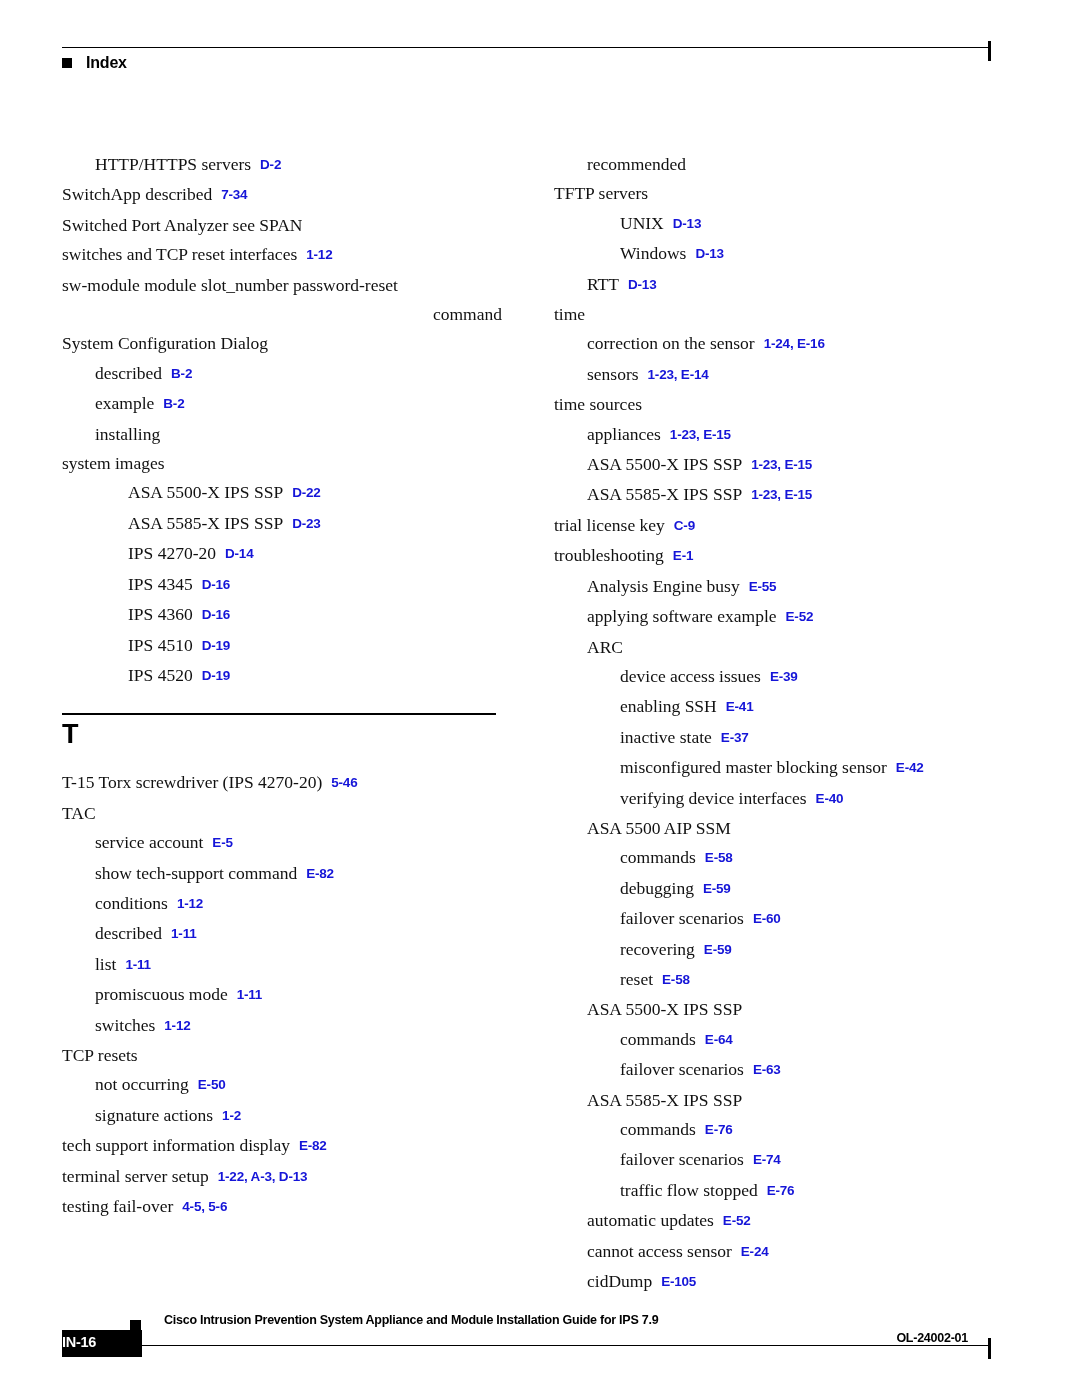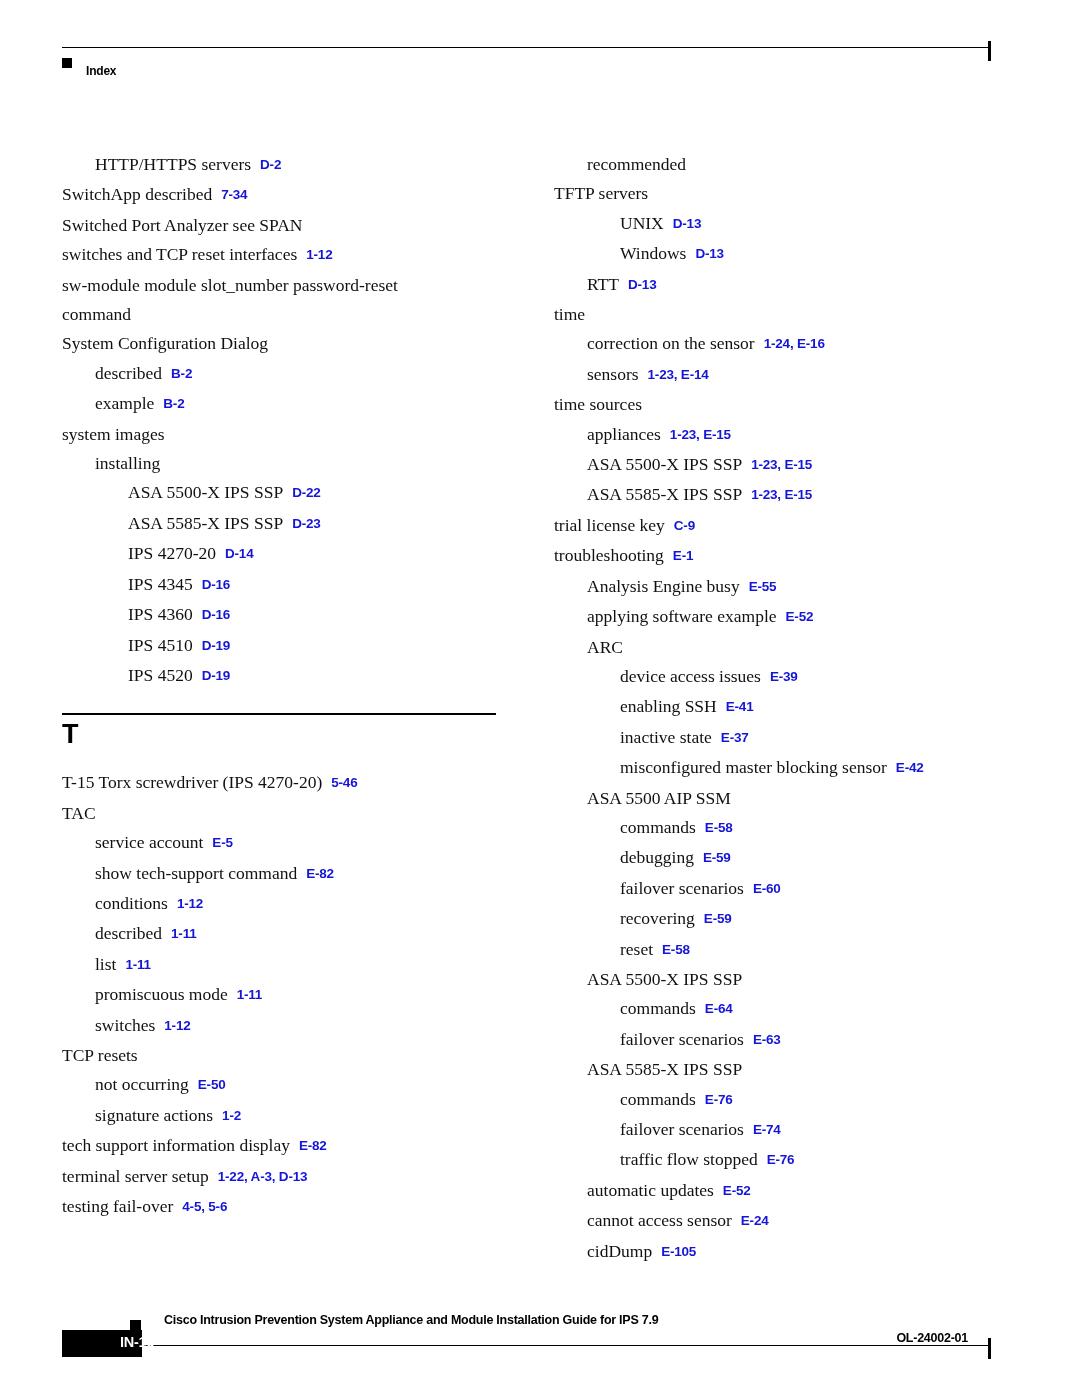--- a/index.html
+++ b/index.html
@@ -45,24 +45,24 @@
     position: absolute;
     left: 62px;
     top: 58px;
     width: 10px;
     height: 10px;
     background: #000000;
   }
   #header-label {
     position: absolute;
     left: 86px;
-    top: 64px;
-    font-family: "Liberation Sans", sans-serif;
-    font-weight: bold;
-    font-size: 12px;
+    top: 54px;
+    font-family: "Liberation Sans", sans-serif;
+    font-weight: bold;
+    font-size: 16px;
     letter-spacing: -0.2px;
     color: #000000;
     white-space: nowrap;
   }
 
   
   .column {
     position: absolute;
     top: 150px;
     width: 440px;
@@ -90,21 +90,21 @@
     position: relative;
     top: -1px;
     margin-top: 8px;
   }
   .lvl0 { padding-left: 0px; }
   .lvl1 { padding-left: 33px; }
   .lvl2 { padding-left: 66px; }
 
   
   .entry.wrap { white-space: normal; }
-  .entry.wrap .cont { display: block; }
+  .entry.wrap .cont { display: block; text-align: right; }
 
   
   .section-break {
     position: relative;
     margin-top: 22px;
   }
   .section-rule {
     width: 434px;
     height: 2px;
     background: #000000;
@@ -168,21 +168,21 @@
     top: 1330px;
     width: 80px;
     height: 27px;
     background: #000000;
   }
   #footer-pagenum {
     position: absolute;
     left: 62px;
     top: 1334px;
     width: 92px;
-    text-align: right;
+    text-align: left;
     font-family: "Liberation Sans", sans-serif;
     font-weight: bold;
     font-size: 14.5px;
     letter-spacing: -0.3px;
     color: #ffffff;
   }
   #footer-docid {
     position: absolute;
     left: 818px;
     top: 1331px;
@@ -208,22 +208,22 @@
 
 <div class="column" id="col-left">
     <div class="entry lvl1"><span class="term">HTTP/HTTPS servers</span><span class="ref">D-2</span></div>
     <div class="entry lvl0"><span class="term">SwitchApp described</span><span class="ref">7-34</span></div>
     <div class="entry lvl0"><span class="term">Switched Port Analyzer see SPAN</span></div>
     <div class="entry lvl0"><span class="term">switches and TCP reset interfaces</span><span class="ref">1-12</span></div>
     <div class="entry lvl0 wrap"><span class="term">sw-module module slot_number password-reset</span><span class="cont">command</span></div>
     <div class="entry lvl0"><span class="term">System Configuration Dialog</span></div>
     <div class="entry lvl1"><span class="term">described</span><span class="ref">B-2</span></div>
     <div class="entry lvl1"><span class="term">example</span><span class="ref">B-2</span></div>
+    <div class="entry lvl1"><span class="term">installing</span></div>
     <div class="entry lvl0"><span class="term">system images</span></div>
-    <div class="entry lvl1"><span class="term">installing</span></div>
     <div class="entry lvl2"><span class="term">ASA 5500-X IPS SSP</span><span class="ref">D-22</span></div>
     <div class="entry lvl2"><span class="term">ASA 5585-X IPS SSP</span><span class="ref">D-23</span></div>
     <div class="entry lvl2"><span class="term">IPS 4270-20</span><span class="ref">D-14</span></div>
     <div class="entry lvl2"><span class="term">IPS 4345</span><span class="ref">D-16</span></div>
     <div class="entry lvl2"><span class="term">IPS 4360</span><span class="ref">D-16</span></div>
     <div class="entry lvl2"><span class="term">IPS 4510</span><span class="ref">D-19</span></div>
     <div class="entry lvl2"><span class="term">IPS 4520</span><span class="ref">D-19</span></div>
     <div class="section-break">
       <div class="section-rule"></div>
       <div class="section-letter">T</div>
@@ -260,20 +260,21 @@
     <div class="entry lvl1"><span class="term">ASA 5585-X IPS SSP</span><span class="ref">1-23, E-15</span></div>
     <div class="entry lvl0"><span class="term">trial license key</span><span class="ref">C-9</span></div>
     <div class="entry lvl0"><span class="term">troubleshooting</span><span class="ref">E-1</span></div>
     <div class="entry lvl1"><span class="term">Analysis Engine busy</span><span class="ref">E-55</span></div>
     <div class="entry lvl1"><span class="term">applying software example</span><span class="ref">E-52</span></div>
     <div class="entry lvl1"><span class="term">ARC</span></div>
     <div class="entry lvl2"><span class="term">device access issues</span><span class="ref">E-39</span></div>
     <div class="entry lvl2"><span class="term">enabling SSH</span><span class="ref">E-41</span></div>
     <div class="entry lvl2"><span class="term">inactive state</span><span class="ref">E-37</span></div>
     <div class="entry lvl2"><span class="term">misconfigured master blocking sensor</span><span class="ref">E-42</span></div>
+    <div class="entry lvl2"><span class="term">verifying device interfaces</span><span class="ref">E-40</span></div>
     <div class="entry lvl1"><span class="term">ASA 5500 AIP SSM</span></div>
     <div class="entry lvl2"><span class="term">commands</span><span class="ref">E-58</span></div>
     <div class="entry lvl2"><span class="term">debugging</span><span class="ref">E-59</span></div>
     <div class="entry lvl2"><span class="term">failover scenarios</span><span class="ref">E-60</span></div>
     <div class="entry lvl2"><span class="term">recovering</span><span class="ref">E-59</span></div>
     <div class="entry lvl2"><span class="term">reset</span><span class="ref">E-58</span></div>
     <div class="entry lvl1"><span class="term">ASA 5500-X IPS SSP</span></div>
     <div class="entry lvl2"><span class="term">commands</span><span class="ref">E-64</span></div>
     <div class="entry lvl2"><span class="term">failover scenarios</span><span class="ref">E-63</span></div>
     <div class="entry lvl1"><span class="term">ASA 5585-X IPS SSP</span></div>

